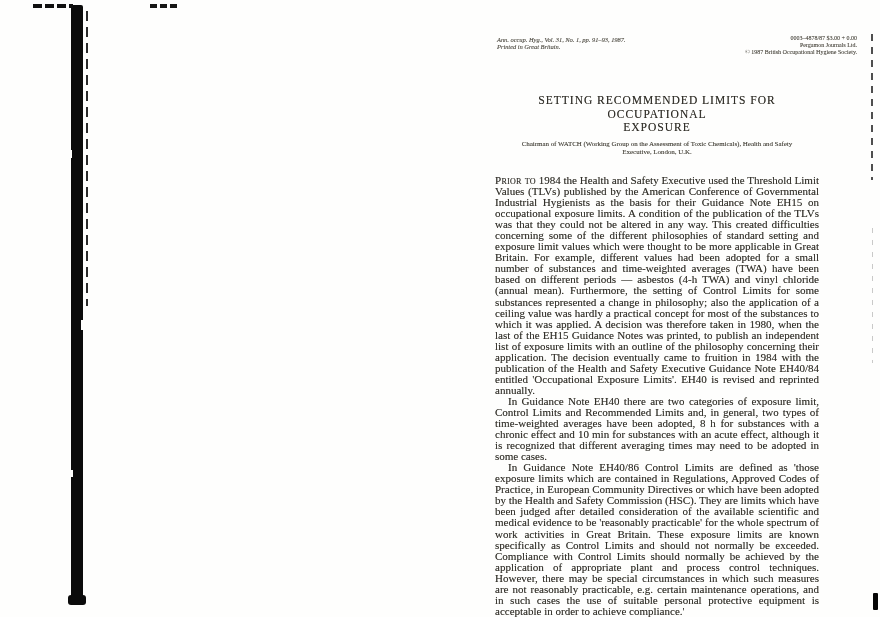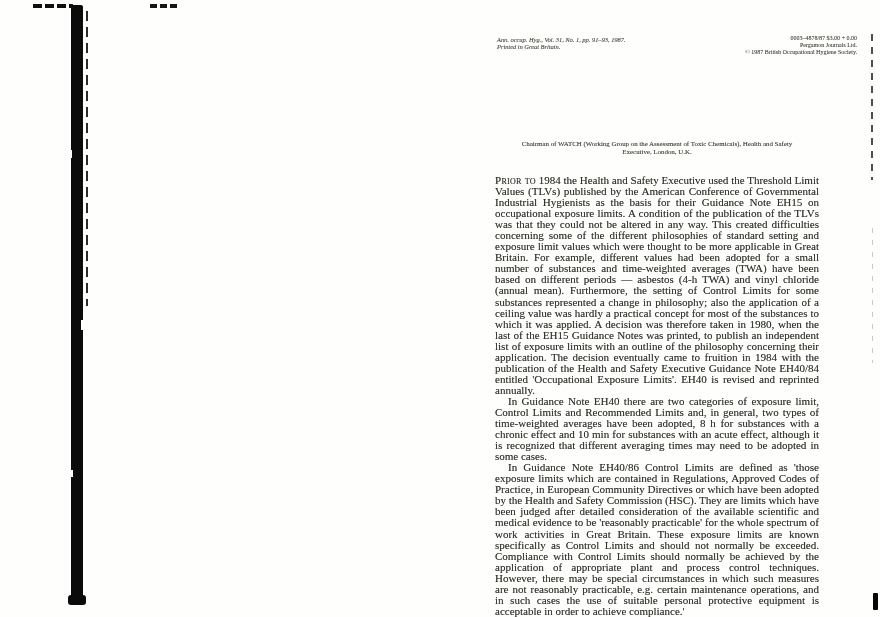--- a/index.html
+++ b/index.html
@@ -101,20 +101,24 @@
   <div class="hdr-left ink">
     <div>Ann. occup. Hyg., Vol. 31, No. 1, pp. 91–93, 1987.</div>
     <div>Printed in Great Britain.</div>
   </div>
   <div class="hdr-right ink">
     <div>0003–4878/87 $3.00 + 0.00</div>
     <div>Pergamon Journals Ltd.</div>
     <div>© 1987 British Occupational Hygiene Society.</div>
   </div>
 
+  <div class="title-block ink">
+    <div>SETTING RECOMMENDED LIMITS FOR OCCUPATIONAL</div>
+    <div>EXPOSURE</div>
+  </div>
   <div class="affil ink">
     <div>Chairman of WATCH (Working Group on the Assessment of Toxic Chemicals), Health and Safety</div>
     <div>Executive, London, U.K.</div>
   </div>
 
   <div class="body-col ink">
     <p class="body-para"><span class="lead">Prior to</span><span> 1984 the Health and Safety Executive used the Threshold Limit Values (TLVs) published by the American Conference of Governmental Industrial Hygienists as the basis for their Guidance Note EH15 on occupational exposure limits. A condition of the publication of the TLVs was that they could not be altered in any way. This created difficulties concerning some of the different philosophies of standard setting and exposure limit values which were thought to be more applicable in Great Britain. For example, different values had been adopted for a small number of substances and time-weighted averages (TWA) have been based on different periods — asbestos (4-h TWA) and vinyl chloride (annual mean). Furthermore, the setting of Control Limits for some substances represented a change in philosophy; also the application of a ceiling value was hardly a practical concept for most of the substances to which it was applied. A decision was therefore taken in 1980, when the last of the EH15 Guidance Notes was printed, to publish an independent list of exposure limits with an outline of the philosophy concerning their application. The decision eventually came to fruition in 1984 with the publication of the Health and Safety Executive Guidance Note EH40/84 entitled 'Occupational Exposure Limits'. EH40 is revised and reprinted annually.</span></p>
     <p class="body-para indent"><span>In Guidance Note EH40 there are two categories of exposure limit, Control Limits and Recommended Limits and, in general, two types of time-weighted averages have been adopted, 8 h for substances with a chronic effect and 10 min for substances with an acute effect, although it is recognized that different averaging times may need to be adopted in some cases.</span></p>
     <p class="body-para indent"><span>In Guidance Note EH40/86 Control Limits are defined as 'those exposure limits which are contained in Regulations, Approved Codes of Practice, in European Community Directives or which have been adopted by the Health and Safety Commission (HSC). They are limits which have been judged after detailed consideration of the available scientific and medical evidence to be 'reasonably practicable' for the whole spectrum of work activities in Great Britain. These exposure limits are known specifically as Control Limits and should not normally be exceeded. Compliance with Control Limits should normally be achieved by the application of appropriate plant and process control techniques. However, there may be special circumstances in which such measures are not reasonably practicable, e.g. certain maintenance operations, and in such cases the use of suitable personal protective equipment is acceptable in order to achieve compliance.'</span></p>
   </div>

